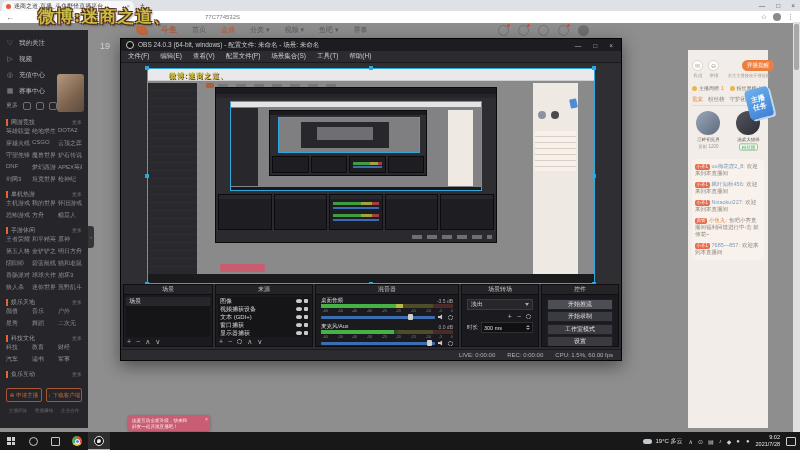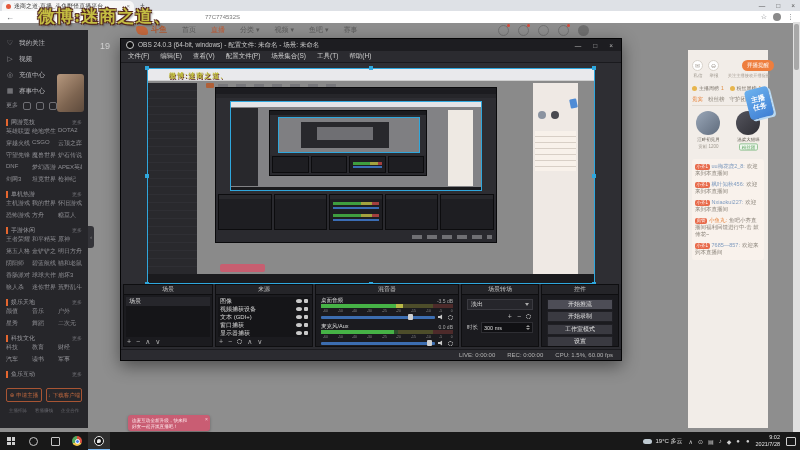--- a/index.html
+++ b/index.html
@@ -17,21 +17,21 @@
   .addressbar{position:absolute;top:11px;left:0;right:0;height:12px;background:#fff;display:flex;align-items:center;
     padding:0 6px;gap:6px;z-index:4;box-sizing:border-box;}
   .back{font-size:8px;color:#5f6368;}
   .url{font-size:6px;color:#777;margin-left:185px;flex:1;}
   .abar-right{display:flex;align-items:center;gap:6px;}
   .star{font-size:7px;color:#5f6368;}
   .avatar-mini{width:8px;height:8px;border-radius:50%;background:#8a8a8a;}
   .kebab{font-size:7px;color:#5f6368;}
   
   .siteheader{position:absolute;top:24px;left:136px;display:flex;align-items:center;gap:15px;z-index:1;}
-  .logo{display:flex;align-items:flex-end;gap:3px;}
+  .logo{display:flex;align-items:flex-end;gap:13px;}
   .logo-icon{width:12px;height:9px;background:#c4693e;border-radius:2px 6px 2px 6px;}
   .logo-text{font-size:8px;color:#b05a33;font-weight:bold;}
   .nav-item{font-size:7px;color:#5c5c5c;}
   .nav-item.active{color:#c2552c;}
   .headicons{position:absolute;top:25px;left:498px;display:flex;gap:9px;align-items:center;z-index:1;}
   .hicon{width:9px;height:9px;border-radius:50%;border:1px solid #737373;position:relative;}
   .hicon .dot{position:absolute;top:-2px;right:-2px;width:3px;height:3px;background:#d04a3a;border-radius:50%;}
   .havatar{width:11px;height:11px;border-radius:50%;background:#6f6f6f;position:relative;}
   .pagecount{position:absolute;left:100px;top:41px;font-size:9px;color:#d2d2d2;z-index:1;}
   

